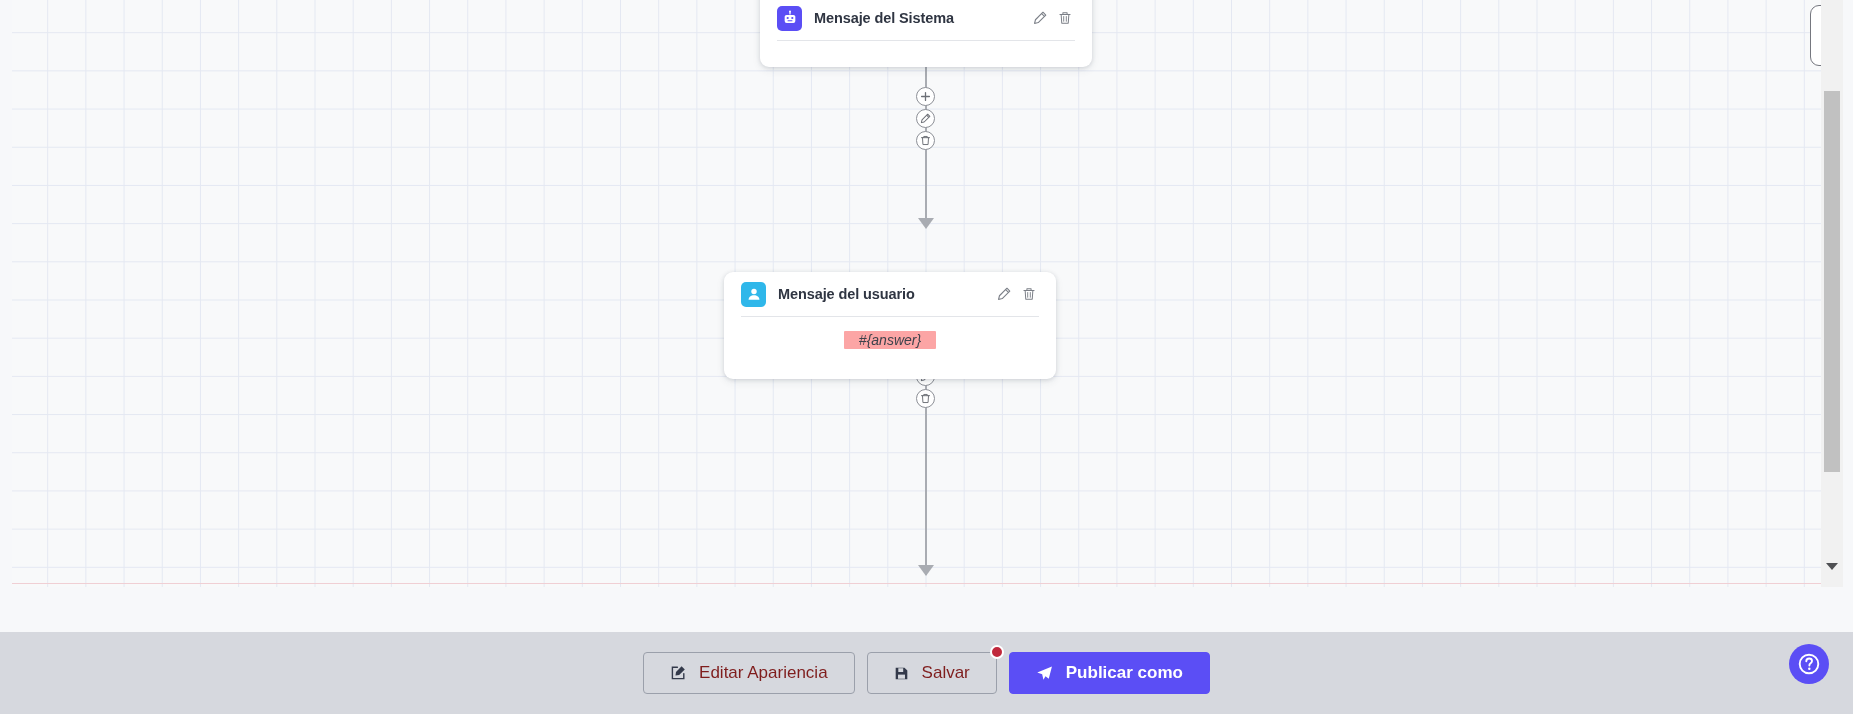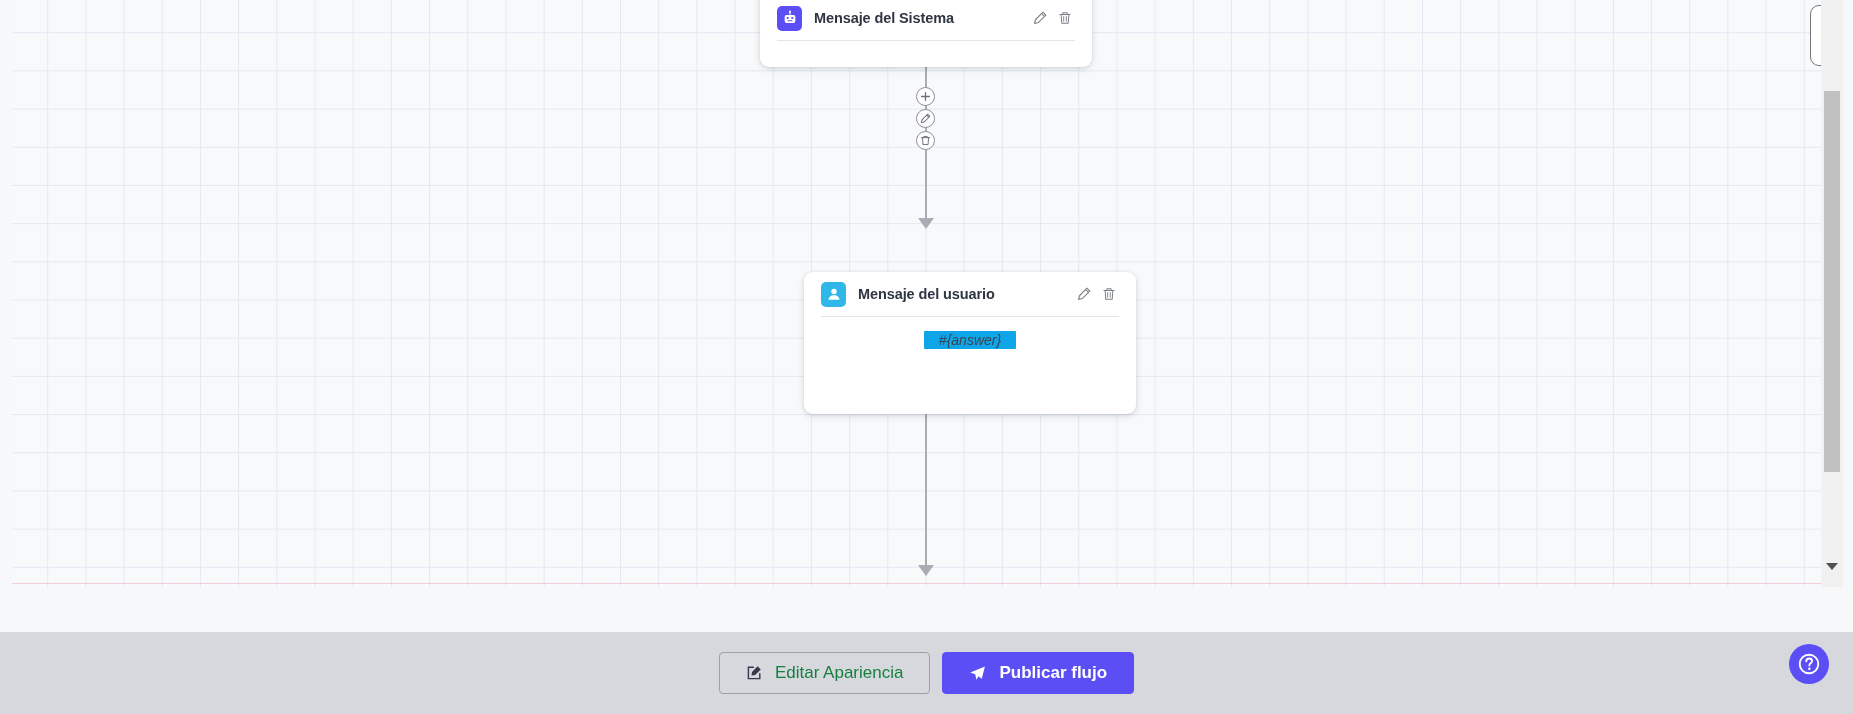--- a/index.html
+++ b/index.html
@@ -84,21 +84,21 @@
   }
   .node-body {
     padding: 14px 17px 16px 17px;
     font-size: 13.5px;
     color: #4b5059;
     line-height: 1.3;
     min-height: 16px;
   }
   .node-body.center { text-align: center; }
   .var-token {
-    background: #0ea5e9;
+    background: #fca5a5;
     font-style: italic;
     color: #3d424b;
     padding: 1px 15px;
     border-radius: 1px;
     font-size: 14px;
     text-align: right;
   }
 
   
   .conn-line {
@@ -185,21 +185,21 @@
     height: 42px;
     background: #d6d8de;
     border: 1px solid #9ba0ab;
     border-radius: 4px;
     display: flex;
     align-items: center;
     justify-content: center;
     gap: 13px;
     padding: 0 26px;
     font-size: 17px;
-    color: #15803d;
+    color: #7f1d1d;
     cursor: pointer;
     box-sizing: border-box;
     white-space: nowrap;
   }
   .tb-btn .tb-icon { display:flex; align-items:center; color:#33394a; }
   .tb-btn .tb-icon svg { display:block; }
   .tb-btn.primary {
     background: #5b4ef5;
     border-color: #5b4ef5;
     color: #ffffff;
@@ -304,21 +304,21 @@
             <path d="M7.3 2.4l2.3 2.3" stroke="currentColor" stroke-width="1.1"></path>
           </svg>
       </div>
       <div class="conn-btn">
         <svg width="11" height="11" viewBox="0 0 12 12">
             <path d="M1.6 2.9h8.8M4.1 2.9V1.6h3.8v1.3M2.7 2.9l.5 7.5h5.6l.5-7.5" fill="none" stroke="currentColor" stroke-width="1.05" stroke-linejoin="round" stroke-linecap="round"></path>
           </svg>
       </div>
     </div>
 
-    <div class="node-card" style="left:792px; top:272px; width:332px; height:142px;">
+    <div class="node-card" style="left:712px; top:272px; width:332px; height:107px;">
       <div class="node-header">
         <span class="node-icon" style="background:#2fb7ea;">
           <svg width="16" height="16" viewBox="0 0 18 18">
             <circle cx="9" cy="6.1" r="3.05" fill="#ffffff"></circle>
             <path d="M2.9 15.6c0-3.3 2.7-5.2 6.1-5.2s6.1 1.9 6.1 5.2z" fill="#ffffff"></path>
           </svg>
         </span>
         <span class="node-title">Mensaje del usuario</span>
         <span class="node-actions">
           <span class="icon-btn">
@@ -356,29 +356,40 @@
       <span class="tb-icon">
         <svg width="16" height="16" viewBox="0 0 16 16">
             <path d="M7.4 2.2H2.4v11.4h11.4V8.6" fill="none" stroke="currentColor" stroke-width="1.4" stroke-linecap="round"></path>
             <path d="M11.6 1.2l3.2 3.2-5.7 5.7-3.6.5.5-3.6z" fill="currentColor"></path>
           </svg>
       </span>
       <span>Editar Apariencia</span>
     </div>
 
 
+    <div class="tb-btn">
+      <span class="badge-dot"></span>
+      <span class="tb-icon">
+        <svg width="15" height="15" viewBox="0 0 16 16">
+            <path d="M1.8 1.8h9.4l3 3v9.4H1.8z" fill="currentColor"></path>
+            <rect x="4.6" y="2.4" width="5.2" height="4" fill="#d6d8de"></rect>
+            <rect x="4.3" y="9.2" width="7.4" height="4.4" fill="#d6d8de"></rect>
+          </svg>
+      </span>
+      <span>Salvar</span>
+    </div>
 
 
     <div class="tb-btn primary">
       <span class="tb-icon">
         <svg width="17" height="17" viewBox="0 0 16 16">
             <path d="M15 1.3L1.2 7.1l4.6 1.6 1.2 5.2 1.9-3.4 3.1 2.4z" fill="currentColor"></path>
           </svg>
       </span>
-      <span>Publicar flujo</span>
+      <span>Publicar como</span>
     </div>
 
 
   </div>
 
   <div id="help-button">
     <span>
       <svg width="26" height="26" viewBox="0 0 26 26">
         <circle cx="13" cy="13" r="9.3" fill="none" stroke="#ffffff" stroke-width="1.9"></circle>
         <path d="M10.3 10.2c0-1.6 1.3-2.7 2.9-2.7 1.6 0 2.8 1 2.8 2.5 0 2.2-2.6 2.2-2.6 4.1v.5" fill="none" stroke="#ffffff" stroke-width="1.9" stroke-linecap="round"></path>

